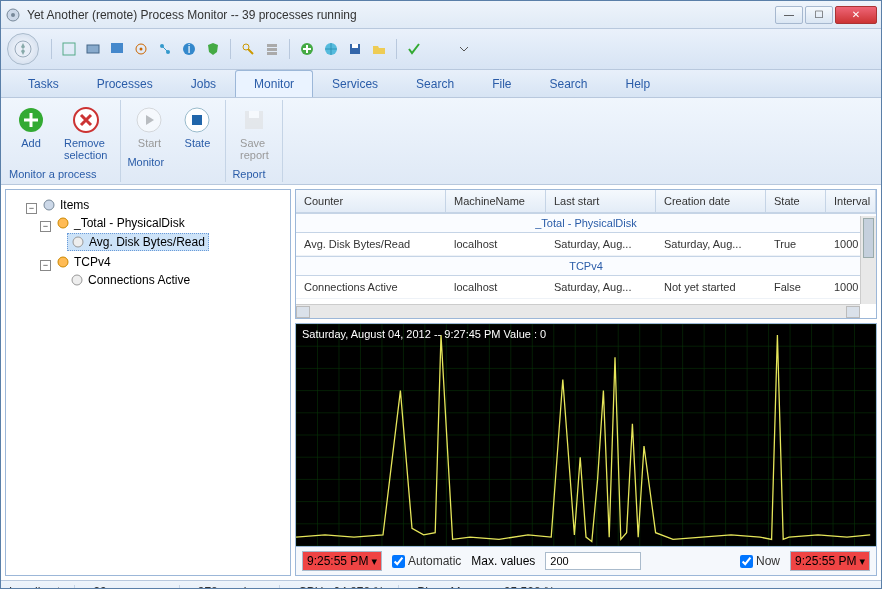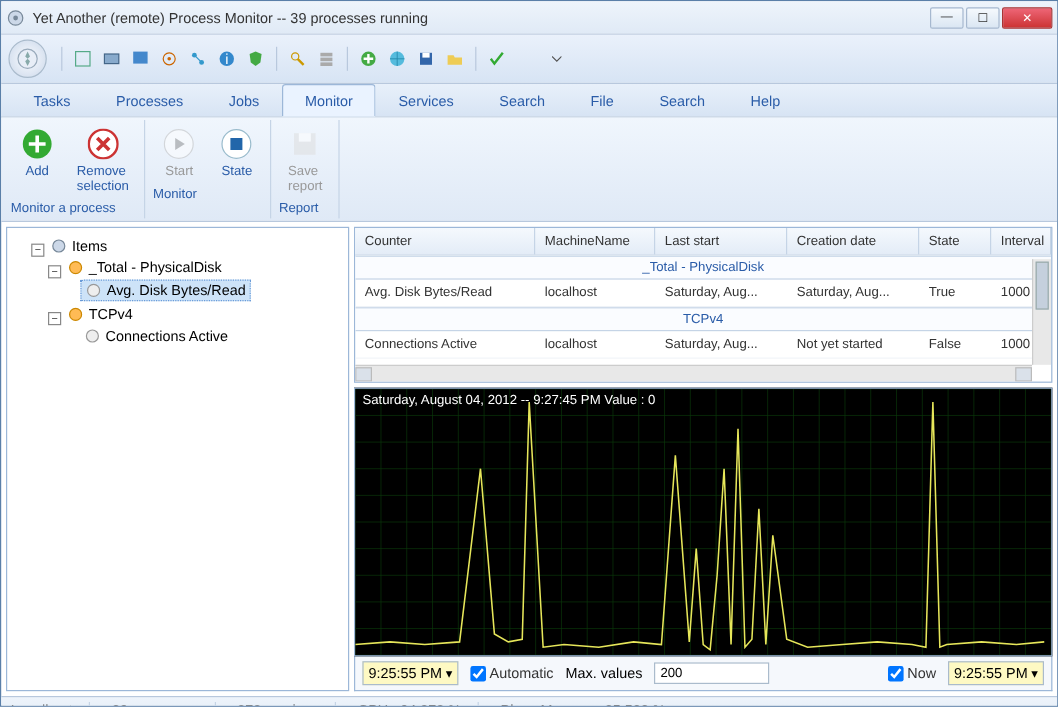--- a/index.html
+++ b/index.html
@@ -54,21 +54,21 @@
 .hscroll { position:absolute; left:0; right:16px; bottom:0; height:14px; background:#e8e8e8; border-top:1px solid #ccc; display:flex;align-items:center;}
 .hscroll .arr { width:14px;height:12px;background:#dae1ea;border:1px solid #bbb;}
 .hscroll .track { flex:1; position:relative;}
 
 .chartwrap { flex:1; border:1px solid #9cb7d8; margin-top:4px; background:#000; position:relative; overflow:hidden;}
 .chartinfo { position:absolute; top:4px; left:6px; color:#fff; font-size:11px; z-index:2;}
 .chart-svg { width:100%; height:100%; display:block;}
 
 .chartctrl { display:flex; align-items:center; gap:10px; padding:4px 6px; border:1px solid #9cb7d8; border-top:none; background:#f5f8fc;}
 .chartctrl input[type=text]{ border:1px solid #abc; padding:2px 4px; font-size:11px; width:96px; background:#fff;}
-.chartctrl .dd { display:inline-flex;align-items:center;border:1px solid #abc;background:#fef9c3;padding:2px 4px;font-size:11px;}
+.chartctrl .dd { display:inline-flex;align-items:center;border:1px solid #abc;background:#ef4444;padding:2px 4px;font-size:11px;}
 .chartctrl label { font-size:11px; color:#333; display:inline-flex;align-items:center;gap:3px;}
 
 .status { height:22px; background:linear-gradient(#eef4fb,#e0eaf6); border-top:1px solid #b8c8dd; display:flex;align-items:center; padding:0 8px; gap:18px; font-size:11px; color:#333;}
 .status .cell { border-right:1px solid #c5d4e6; padding-right:14px;}
 
 svg { display:block; }
 </style>
 </head>
 <body>
 

